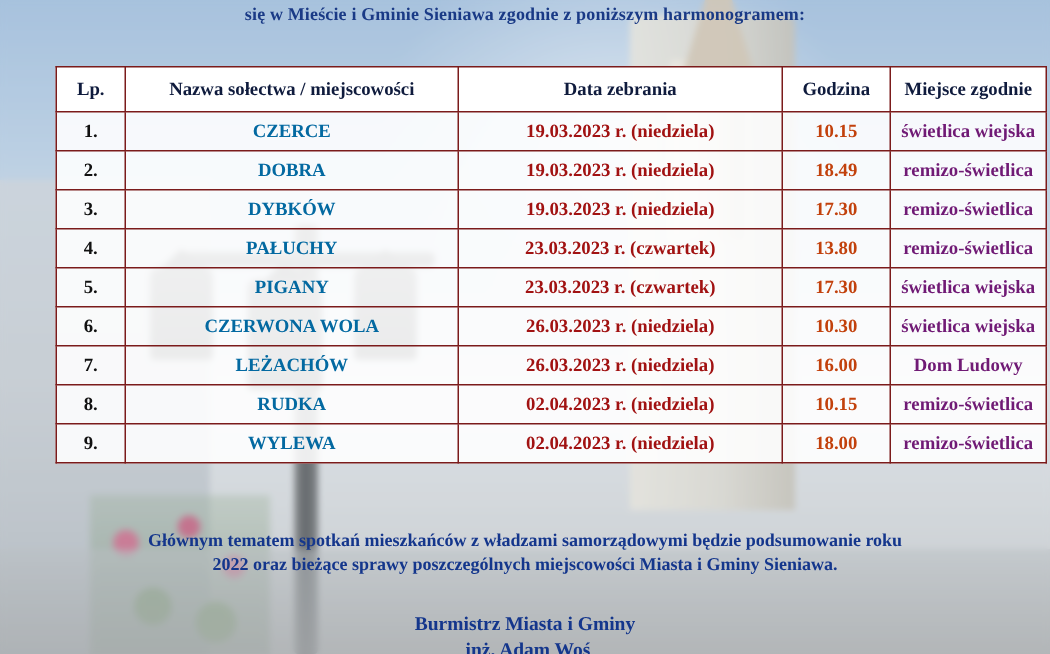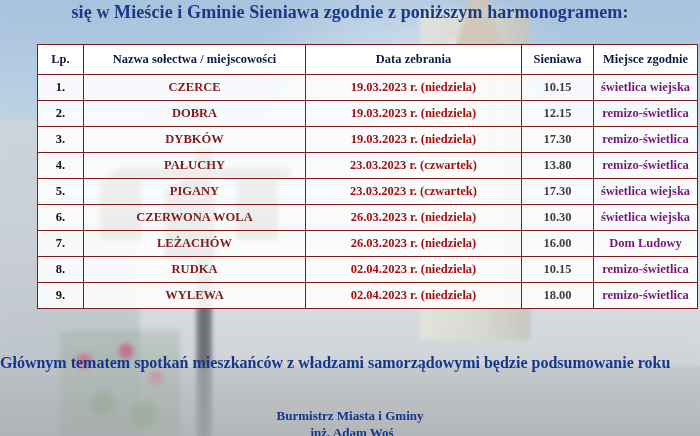--- a/index.html
+++ b/index.html
@@ -147,21 +147,21 @@
     width: 700px;
     height: 436px;
   }
 
   .intro {
     position: absolute;
     top: 2px;
     left: 0;
     width: 700px;
     text-align: center;
-    font-size: 18px;
+    font-size: 12px;
     font-weight: bold;
     color: #1a3a86;
     letter-spacing: .1px;
   }
 
   .table-wrap {
     position: absolute;
     top: 44px;
     left: 20px;
     width: 540px;
@@ -189,31 +189,32 @@
     font-size: 12.5px;
     padding: 5px 2px;
   }
   col.c-lp     { width: 46px; }
   col.c-name   { width: 222px; }
   col.c-date   { width: 216px; }
   col.c-time   { width: 72px; }
   col.c-place  { width: 104px; }
 
   td.lp     { color: #111111; }
-  td.name   { color: #7f1d1d; }
+  td.name   { color: #0369a1; }
   td.date   { color: #a11212; }
-  td.time   { color: #404040; margin-left: 12px; }
+  td.time   { color: #c2410c; margin-left: 12px; }
   td.place  { color: #701a75; }
 
   .footer-note {
     position: absolute;
     top: 352px;
     left: 0;
     width: 700px;
-    font-size: 16px;
+    text-align: center;
+    font-size: 12px;
     font-weight: bold;
     color: #14368c;
     line-height: 1.35;
   }
   .signature {
     position: absolute;
     top: 408px;
     left: 0;
     width: 700px;
     text-align: center;
@@ -254,37 +255,37 @@
           <col class="c-name">
           <col class="c-date">
           <col class="c-time">
           <col class="c-place">
       </colgroup>
       <thead>
         <tr>
           <th>Lp.</th>
           <th>Nazwa sołectwa / miejscowości</th>
           <th>Data zebrania</th>
-          <th>Sieniawa</th>
+          <th>Godzina</th>
           <th>Miejsce zgodnie</th>
         </tr>
       </thead>
       <tbody>
         <tr>
           <td class="lp">1.</td>
           <td class="name">CZERCE</td>
           <td class="date">19.03.2023 r. (niedziela)</td>
           <td class="time">10.15</td>
           <td class="place">świetlica wiejska</td>
         </tr>
         <tr>
           <td class="lp">2.</td>
           <td class="name">DOBRA</td>
           <td class="date">19.03.2023 r. (niedziela)</td>
-          <td class="time">12.15</td>
+          <td class="time">18.49</td>
           <td class="place">remizo-świetlica</td>
         </tr>
         <tr>
           <td class="lp">3.</td>
           <td class="name">DYBKÓW</td>
           <td class="date">19.03.2023 r. (niedziela)</td>
           <td class="time">17.30</td>
           <td class="place">remizo-świetlica</td>
         </tr>
         <tr>
@@ -328,20 +329,21 @@
           <td class="date">02.04.2023 r. (niedziela)</td>
           <td class="time">18.00</td>
           <td class="place">remizo-świetlica</td>
         </tr>
       </tbody>
     </table>
   </div>
 
   <div class="footer-note">
     <div>Głównym tematem spotkań mieszkańców z władzami samorządowymi będzie podsumowanie roku</div>
+    <div>2022 oraz bieżące sprawy poszczególnych miejscowości Miasta i Gminy Sieniawa.</div>
   </div>
 
   <div class="signature">
     <div>Burmistrz Miasta i Gminy</div>
     <div class="line2">inż. Adam Woś</div>
   </div>
 
 </div>
 
 </body></html>

